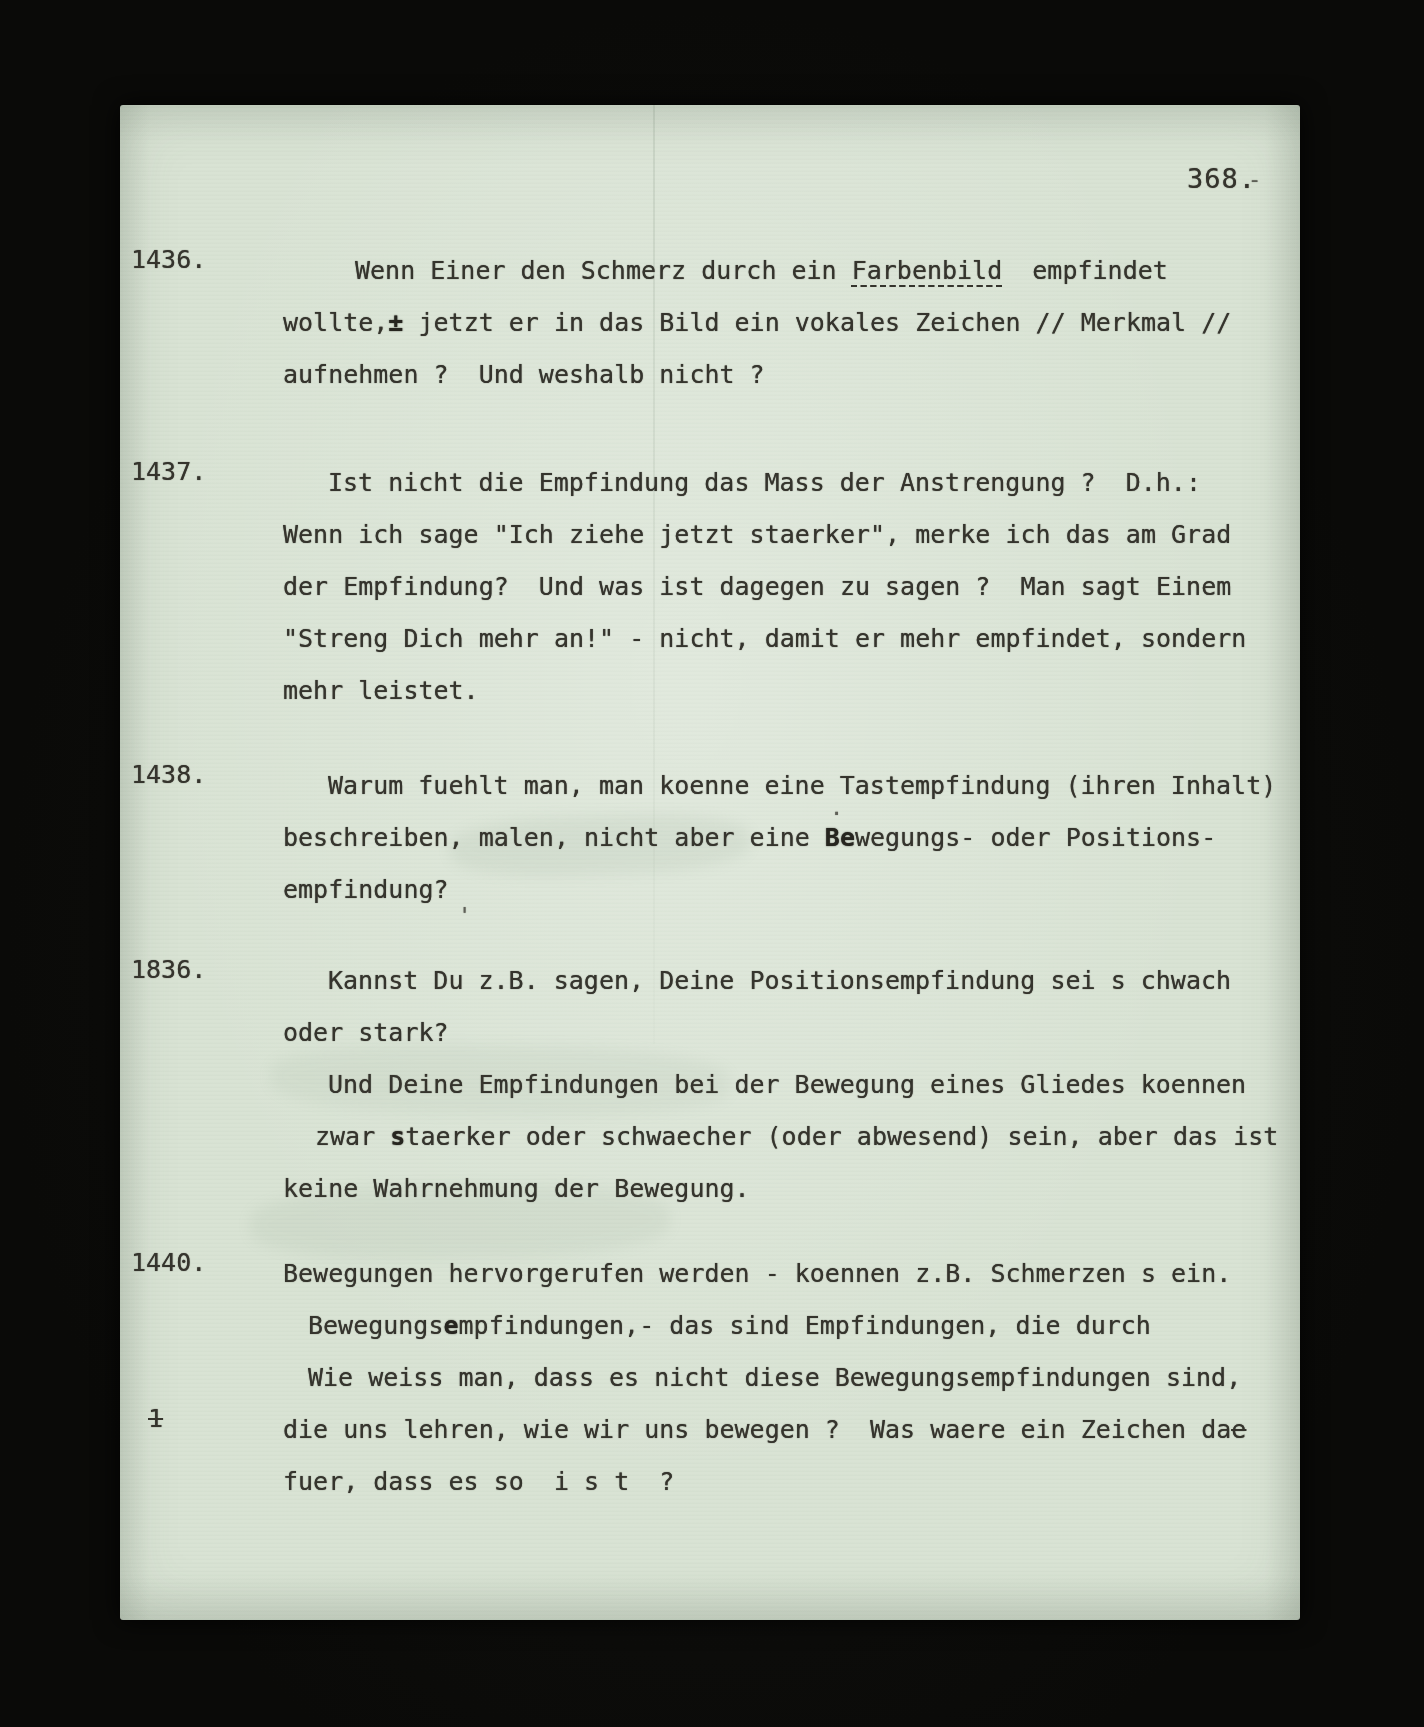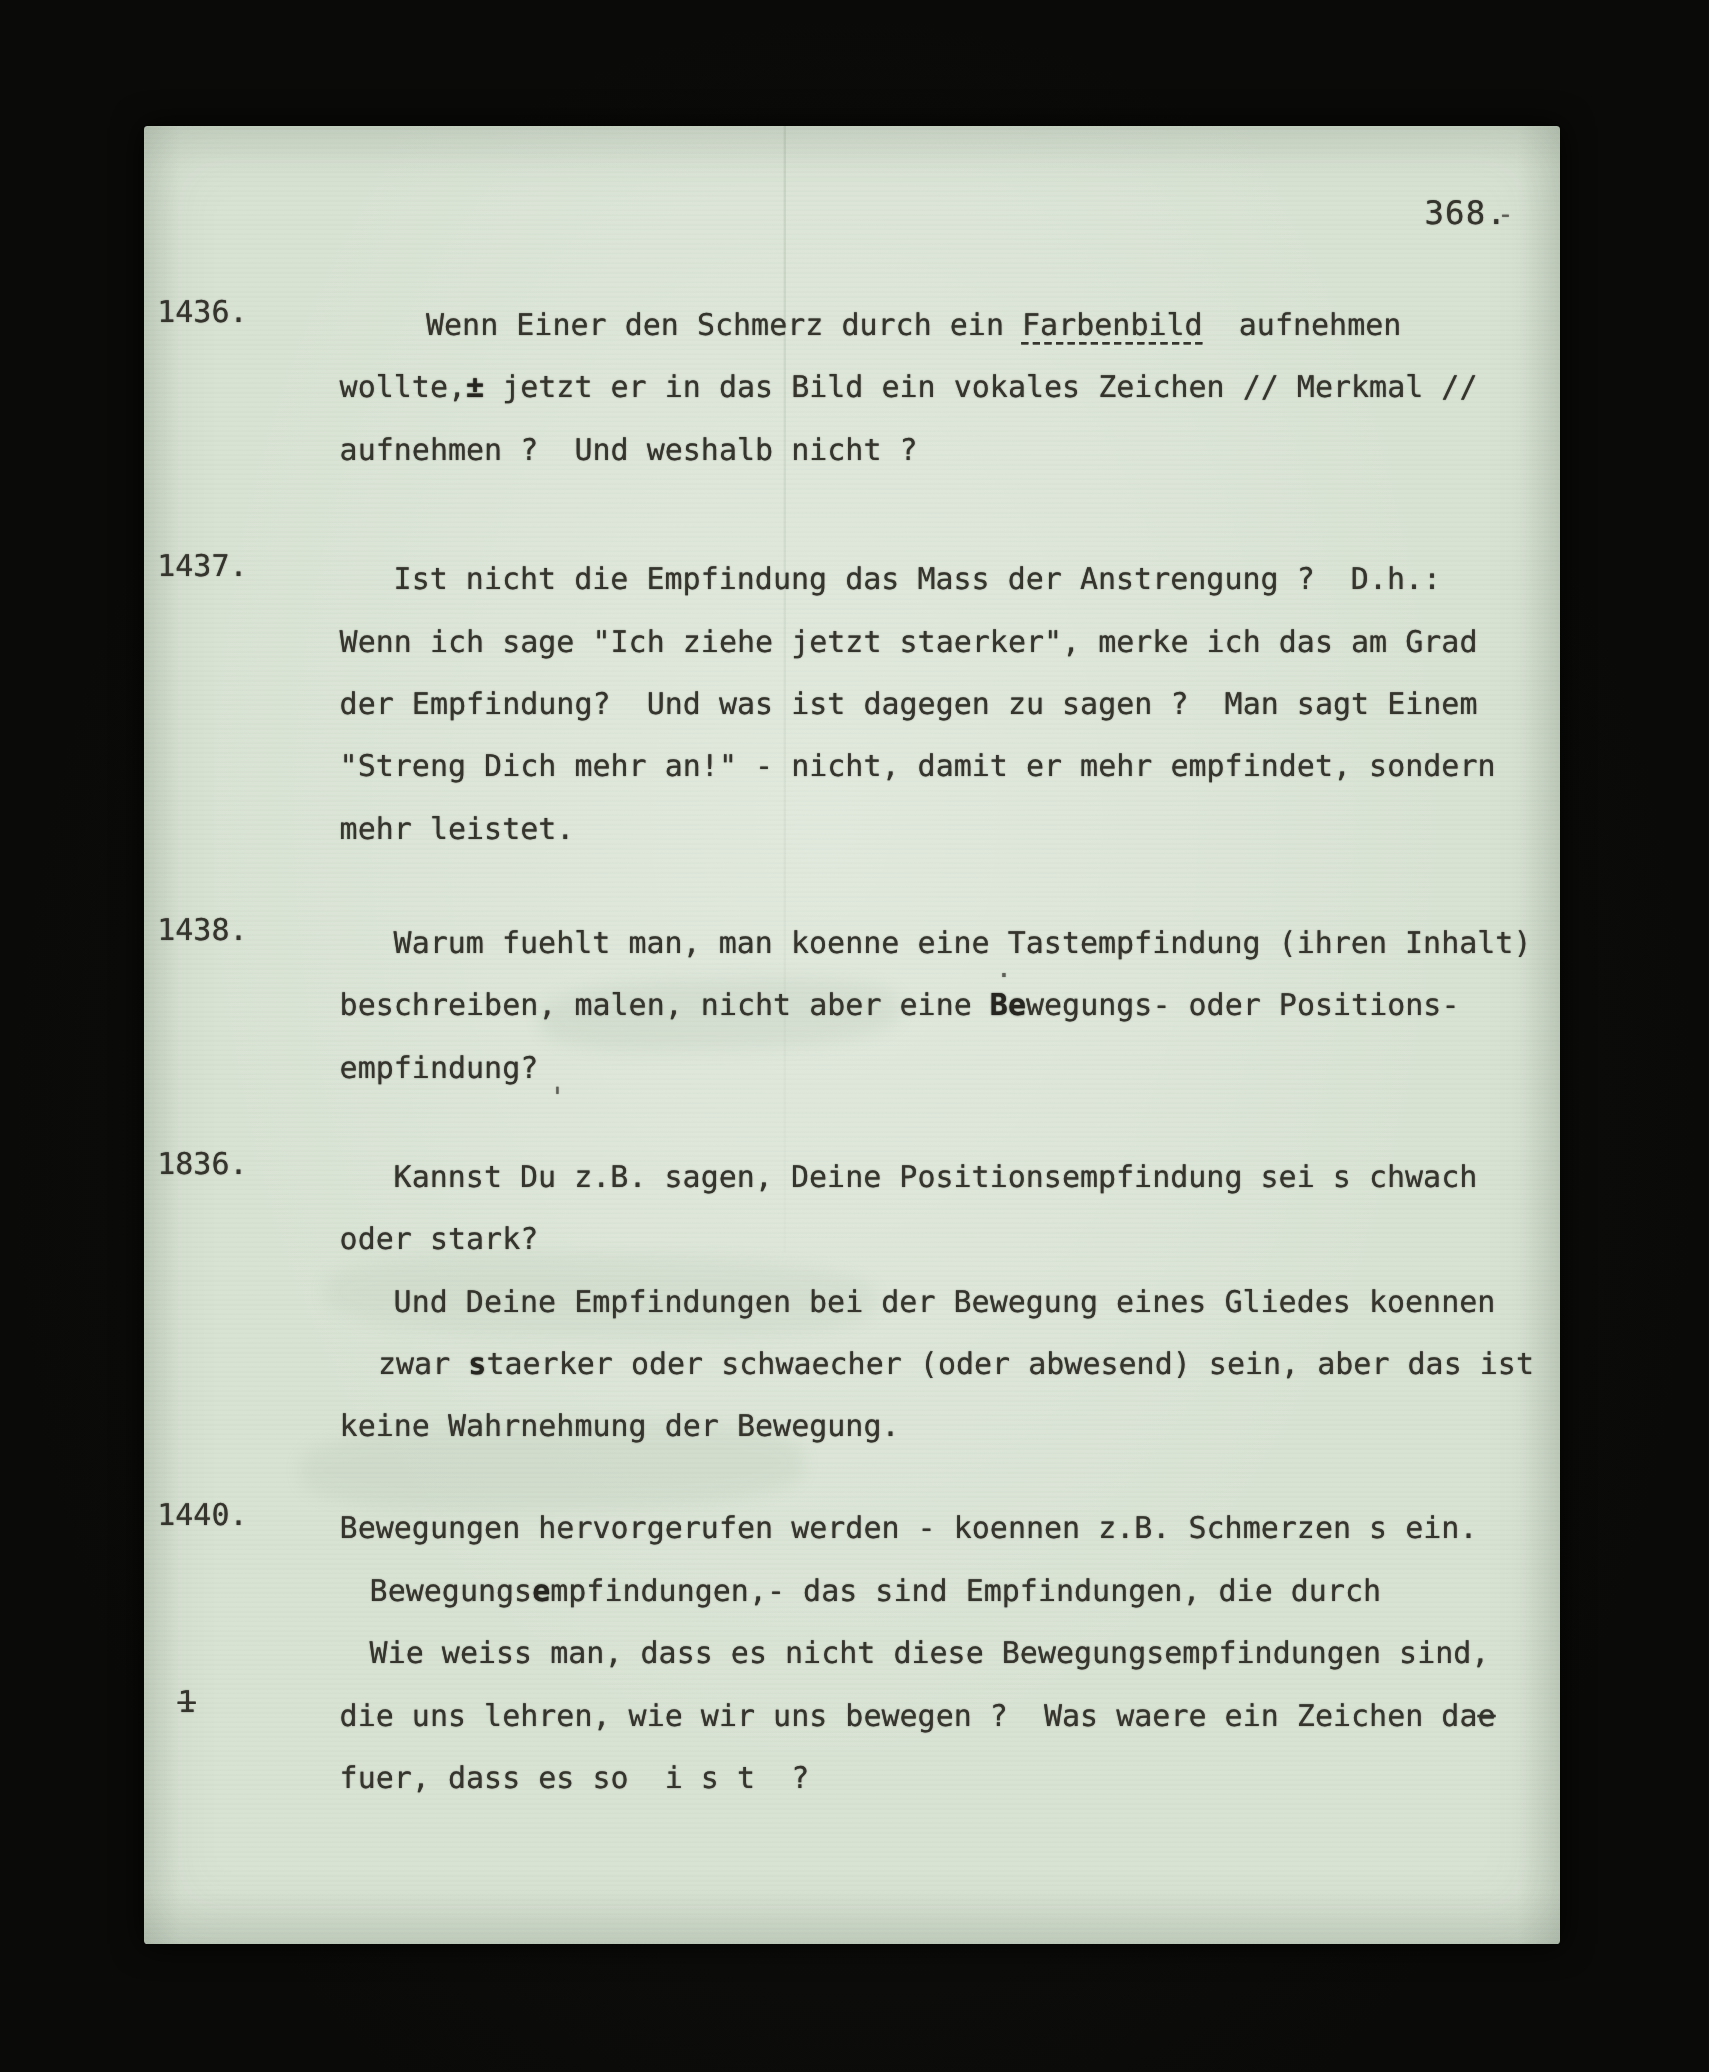--- a/index.html
+++ b/index.html
@@ -67,21 +67,21 @@
 <div id="scan">
   <div id="paper">
     <div class="ghost g1"></div>
     <div class="ghost g2"></div>
     <div class="ghost g3"></div>
     <div id="page-number" class="ink">368.</div>
     <div id="paragraphs">
         <div class="para" style="top: 140px;">
           <div class="para-num ink">1436.</div>
           <div class="para-body">
-            <div class="line ink" style="padding-left: 72px;"><span>Wenn Einer den Schmerz durch ein </span><span class="seg-u">Farbenbild</span><span>  aufnehmen</span></div>
+            <div class="line ink" style="padding-left: 72px;"><span>Wenn Einer den Schmerz durch ein </span><span class="seg-u">Farbenbild</span><span>  empfindet</span></div>
             <div class="line ink" style="padding-left: 0px;"><span>wollte,</span><span class="seg-b">±</span><span> jetzt er in das Bild ein vokales Zeichen // Merkmal //</span></div>
             <div class="line ink" style="padding-left: 0px;"><span>aufnehmen ?  Und weshalb nicht ?</span></div>
           </div>
         </div>
         <div class="para" style="top: 352px;">
           <div class="para-num ink">1437.</div>
           <div class="para-body">
             <div class="line ink" style="padding-left: 45px;"><span>Ist nicht die Empfindung das Mass der Anstrengung ?  D.h.:</span></div>
             <div class="line ink" style="padding-left: 0px;"><span>Wenn ich sage "Ich ziehe jetzt staerker", merke ich das am Grad</span></div>
             <div class="line ink" style="padding-left: 0px;"><span>der Empfindung?  Und was ist dagegen zu sagen ?  Man sagt Einem</span></div>

